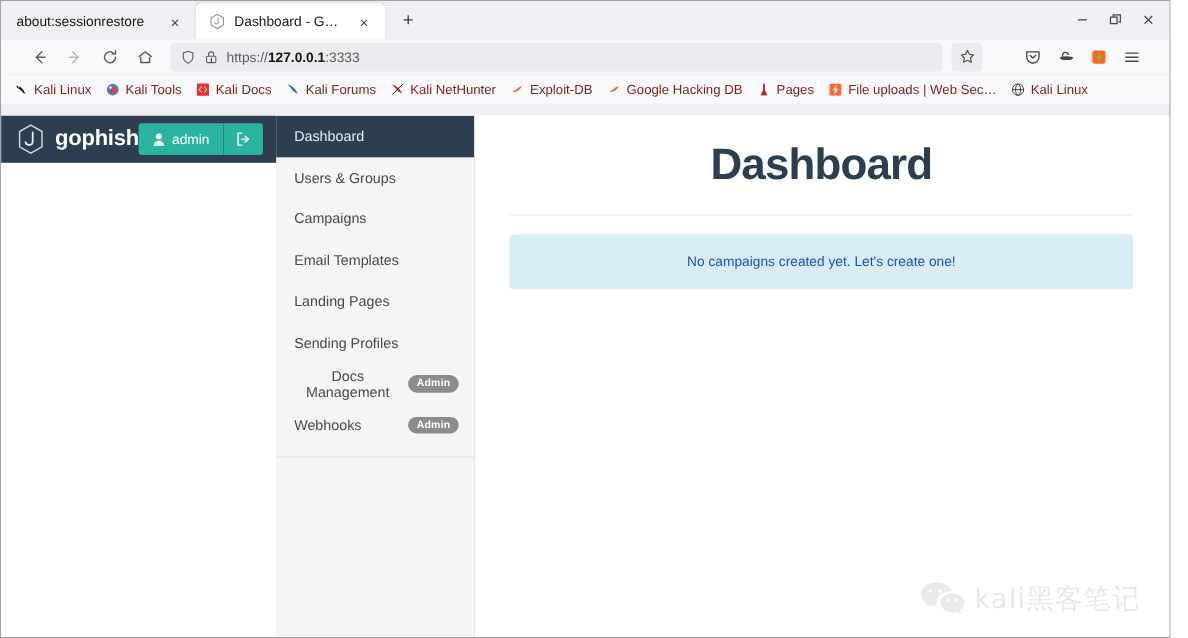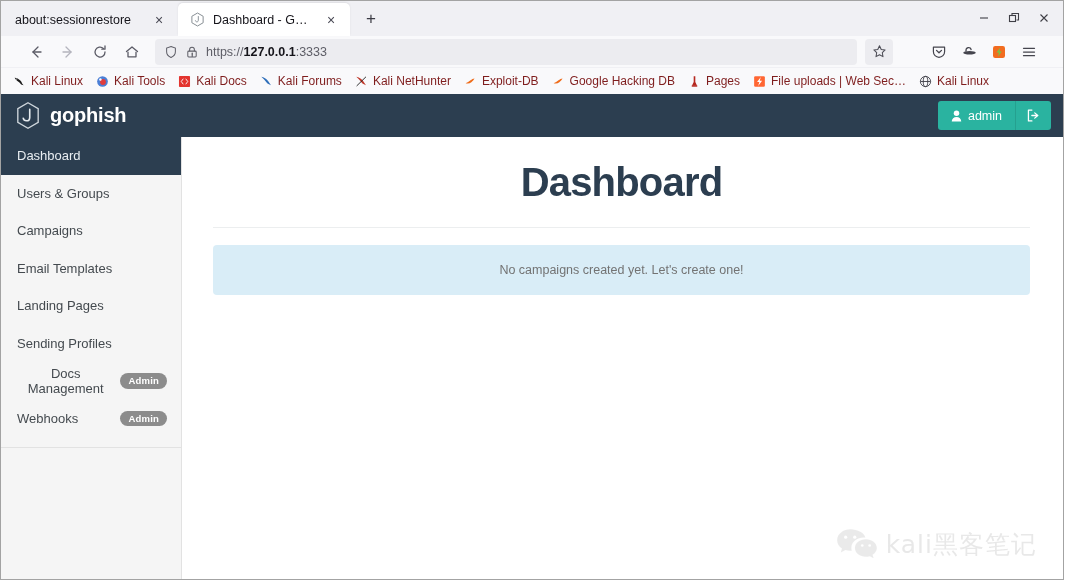--- a/index.html
+++ b/index.html
@@ -104,21 +104,21 @@
   .bm {
     display: flex; align-items: center; gap: 5px;
     padding: 2px 6px; border-radius: 3px;
     font-size: 12px; color: #7f1d1d; white-space: nowrap;
   }
   .bm-ico { width: 13px; height: 13px; flex: none; position: relative; }
 
   
   .viewport {
     flex: 1; background: #ffffff; position: relative;
-    display: flex; flex-direction: column; overflow: hidden;
+    display: flex; flex-direction: row; overflow: hidden; margin-top: 11px;
   }
   .gp-navbar {
     height: 43px; background: #2c3e50; flex: none;
     display: flex; align-items: center; justify-content: space-between;
     padding: 0 12px 0 14px; position: relative; z-index: 5;
   }
   .brand { display: flex; align-items: center; gap: 9px; }
   .brand-name {
     color: #ffffff; font-size: 20px; font-weight: bold;
     letter-spacing: -0.2px;
@@ -163,21 +163,21 @@
     padding: 22px 33px 0 31px; overflow: hidden;
   }
   .page-title {
     font-size: 40px; font-weight: bold; color: #2c3e50;
     letter-spacing: -0.8px; line-height: 1.15;
   }
   .title-rule {
     height: 1px; background: #eceeef; margin: 22px 0 17px;
   }
   .alert-info {
-    background: #d9edf7; color: #737373;
+    background: #d9edf7; color: #1d4ed8;
     border-radius: 4px; padding: 18px 19px;
     font-size: 12.5px;
   }
   .watermark {
     position: absolute; right: 26px; bottom: 18px;
     display: flex; align-items: center; gap: 7px;
     opacity: .30; pointer-events: none;
   }
   .wm-text {
     font-size: 25px; color: #b5b5b5; letter-spacing: 1px;

